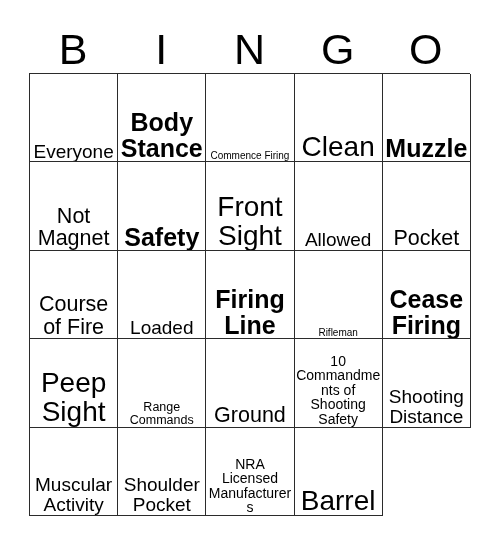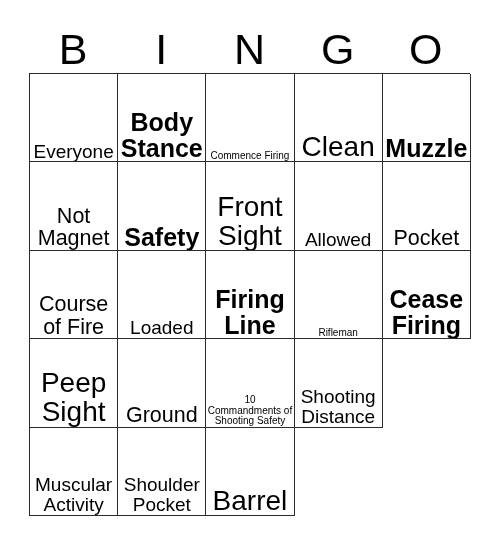--- a/index.html
+++ b/index.html
@@ -74,21 +74,21 @@
     word-wrap: break-word;
   }
 
   
   .sz-xxl .cell-text { font-size: 28px; margin-top: 34px; }
   .sz-xl  .cell-text { font-size: 25px; font-weight: bold; }
   .sz-l   .cell-text { font-size: 21.5px; }
   .sz-m   .cell-text { font-size: 19px; }
   .sz-s   .cell-text { font-size: 10px; }
   .sz-xs  .cell-text { font-size: 12.5px; }
-  .sz-xxs .cell-text { font-size: 10px; }
+  .sz-xxs .cell-text { font-size: 14px; }
 </style>
 </head>
 <body>
 
 <div id="bingo-card">
 
   <div class="header-row">
     <div class="header-cell">B</div>
     <div class="header-cell">I</div>
     <div class="header-cell">N</div>
@@ -149,37 +149,43 @@
         </div>
       <div class="cell sz-xl">
           <span class="cell-text">Cease Firing</span>
         </div>
     </div>
 
     <div class="grid-row">
       <div class="cell sz-xxl">
           <span class="cell-text">Peep Sight</span>
         </div>
+      <div class="cell sz-xs">
+          <span class="cell-text">Range Commands</span>
+        </div>
       <div class="cell sz-l">
           <span class="cell-text">Ground</span>
         </div>
       <div class="cell sz-xxs">
           <span class="cell-text">10 Commandments of Shooting Safety</span>
         </div>
       <div class="cell sz-m">
           <span class="cell-text">Shooting Distance</span>
         </div>
     </div>
 
     <div class="grid-row">
       <div class="cell sz-m">
           <span class="cell-text">Muscular Activity</span>
         </div>
       <div class="cell sz-m">
           <span class="cell-text">Shoulder Pocket</span>
         </div>
+      <div class="cell sz-xxs">
+          <span class="cell-text">NRA Licensed Manufacturers</span>
+        </div>
       <div class="cell sz-xxl">
           <span class="cell-text">Barrel</span>
         </div>
     </div>
 
   </div>
 </div>
 
 </body></html>

